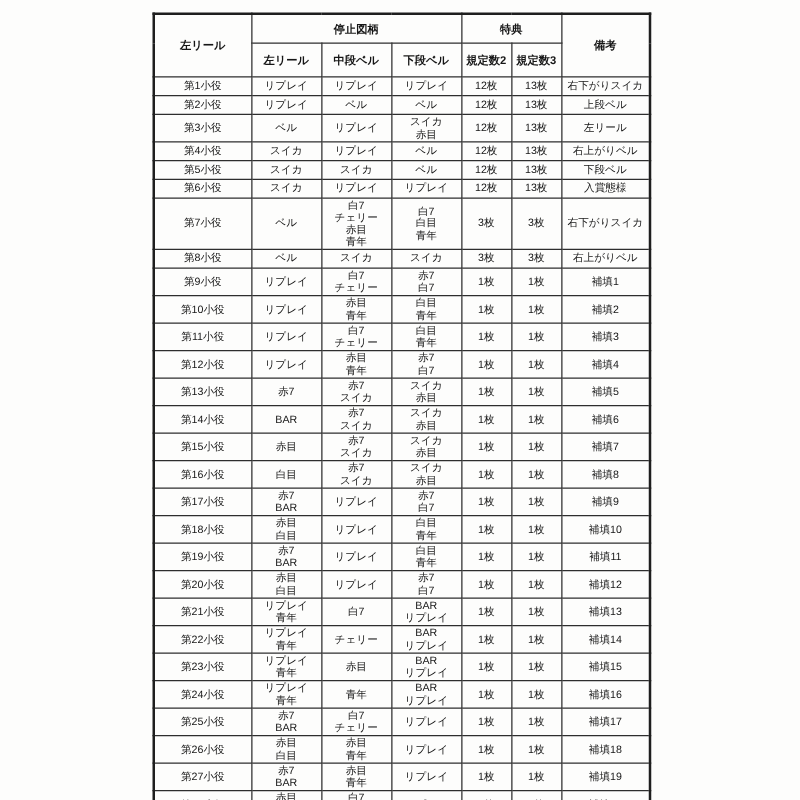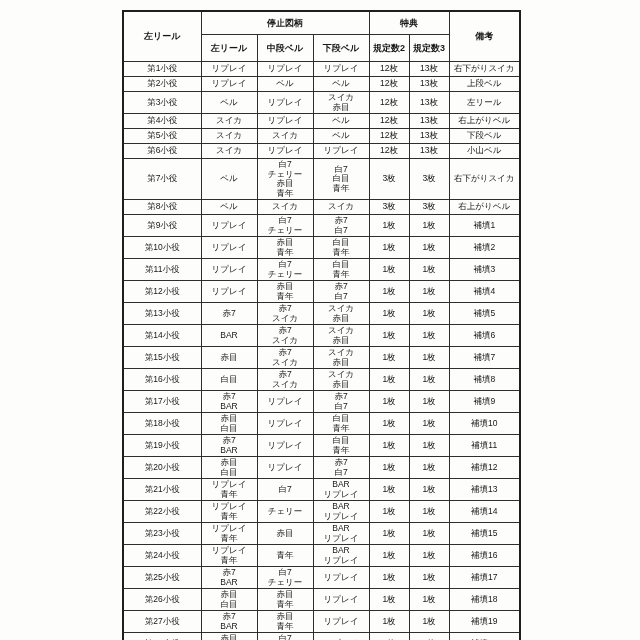--- a/index.html
+++ b/index.html
@@ -120,21 +120,21 @@
           <td>13枚</td>
           <td>下段ベル</td>
         </tr>
         <tr>
           <td>第6小役</td>
           <td>スイカ</td>
           <td>リプレイ</td>
           <td>リプレイ</td>
           <td>12枚</td>
           <td>13枚</td>
-          <td>小山ベル</td>
+          <td>入賞態様</td>
         </tr>
         <tr>
           <td>第7小役</td>
           <td>ベル</td>
           <td>白7
 チェリー
 赤目
 青年</td>
           <td>白7
 白目

